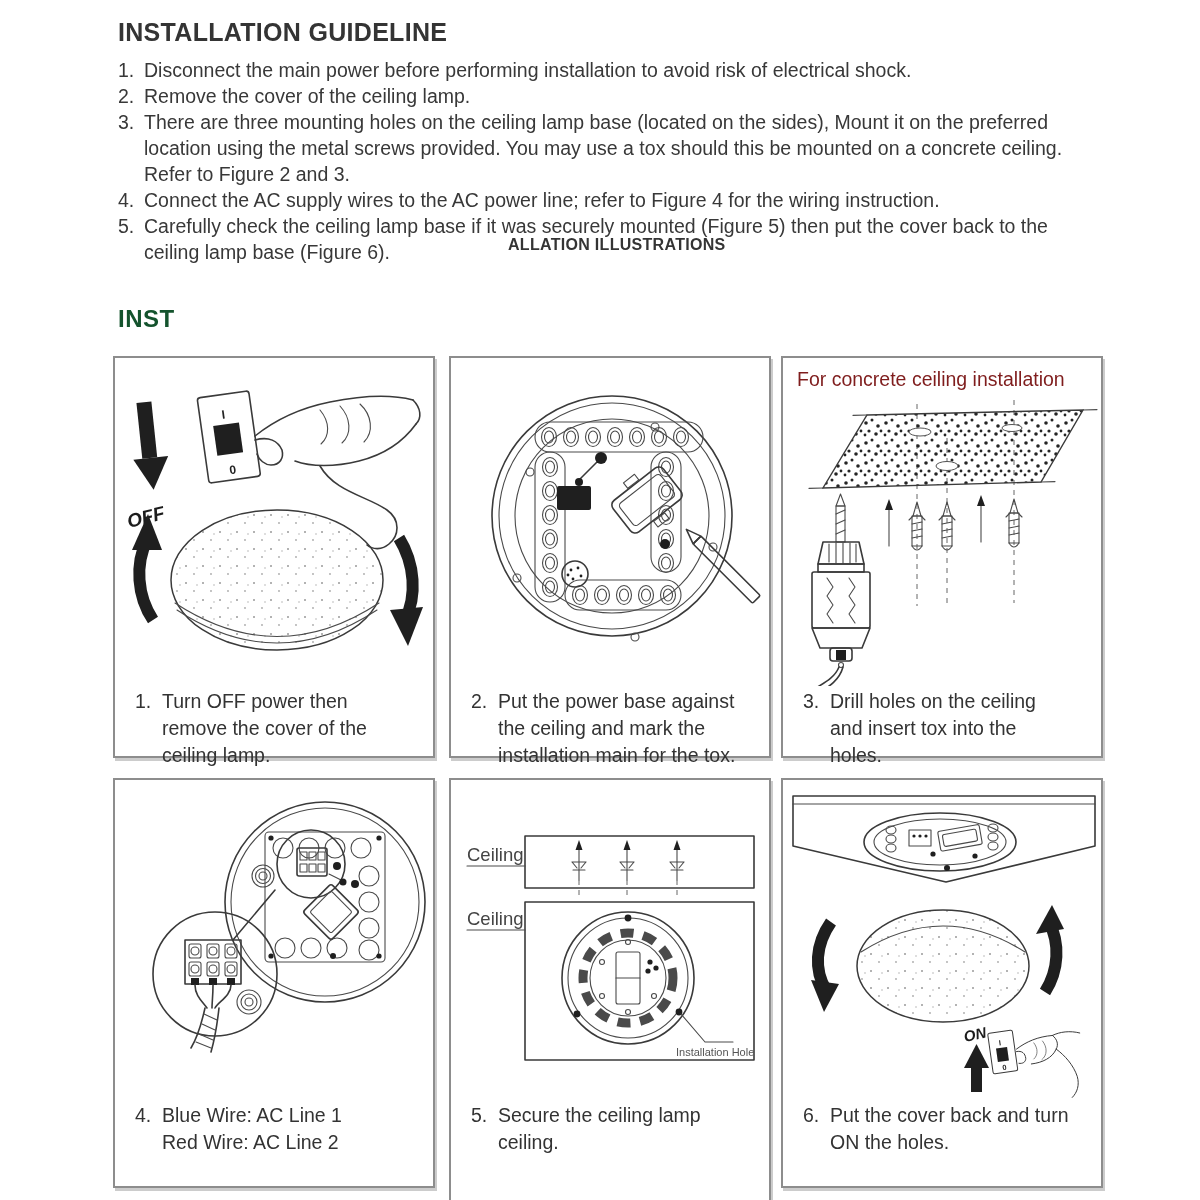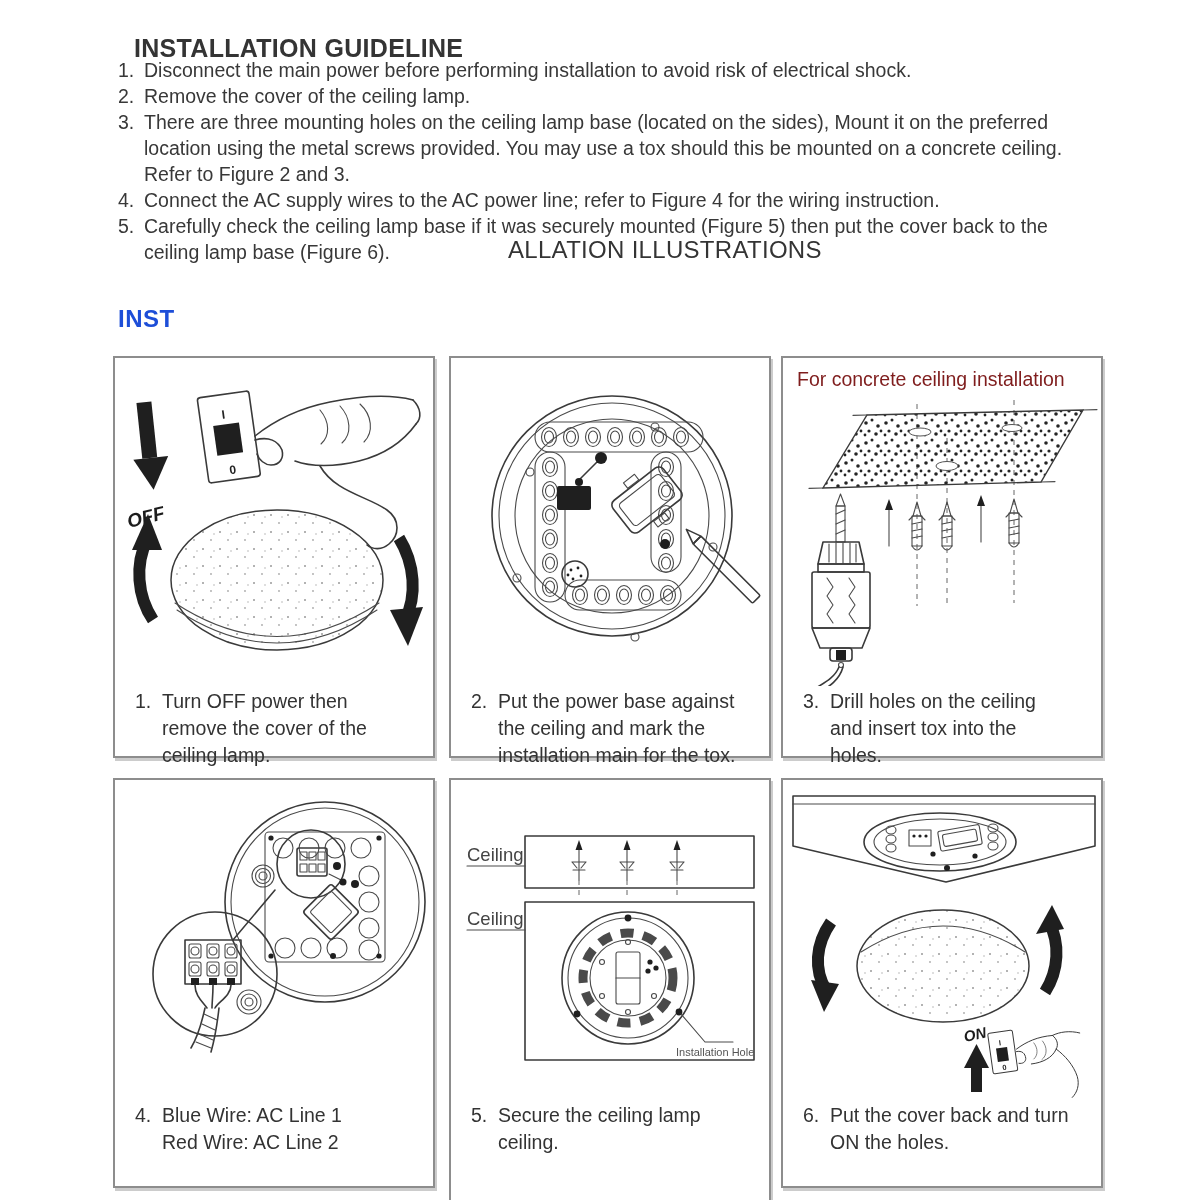--- a/index.html
+++ b/index.html
@@ -1,29 +1,29 @@
 <!DOCTYPE html>
 <html><head>
 <meta charset="utf-8">
 <style>
   html,body{margin:0;padding:0}
   body{
     width:1200px;height:1200px;position:relative;background:#ffffff;
     font-family:"Liberation Sans", sans-serif;color:#3a3a3a;overflow:hidden;
   }
   .page-title{
-    position:absolute;left:118px;top:18px;margin:16px;
+    position:absolute;left:118px;top:18px;margin:0;
     font-size:25px;font-weight:bold;color:#343434;letter-spacing:.3px;
   }
   .steps{position:absolute;left:118px;top:57px;width:968px;font-size:19.5px;line-height:26px;color:#383838}
   .step{display:flex}
   .step-num{flex:0 0 26px}
   .step-text{flex:1}
-  .frag-right{position:absolute;left:508px;top:236px;font-size:24px;font-weight:normal;color:#343434;letter-spacing:.3px}
-  .frag-left{position:absolute;left:118px;top:305px;font-size:24px;font-weight:bold;color:#1d4ed8;letter-spacing:.5px}
+  .frag-right{position:absolute;left:508px;top:236px;font-size:16px;font-weight:bold;color:#343434;letter-spacing:.3px}
+  .frag-left{position:absolute;left:118px;top:305px;font-size:24px;font-weight:bold;color:#14532d;letter-spacing:.5px}
 
   .panel{
     position:absolute;width:322px;box-sizing:border-box;background:#fff;
     border:2px solid #8d8d8d;box-shadow:2px 3px 0 rgba(110,110,110,.35);
   }
   .illus{position:absolute;left:0;top:0}
   .panel-header{position:absolute;left:14px;top:10px;font-size:19.5px;color:#7f1d1d;white-space:nowrap}
   .caption{position:absolute;left:20px;right:6px;display:flex;font-size:19.5px;line-height:27px;color:#333}
   .cap-num{flex:0 0 27px}
   .cap-line{display:block;white-space:nowrap}

